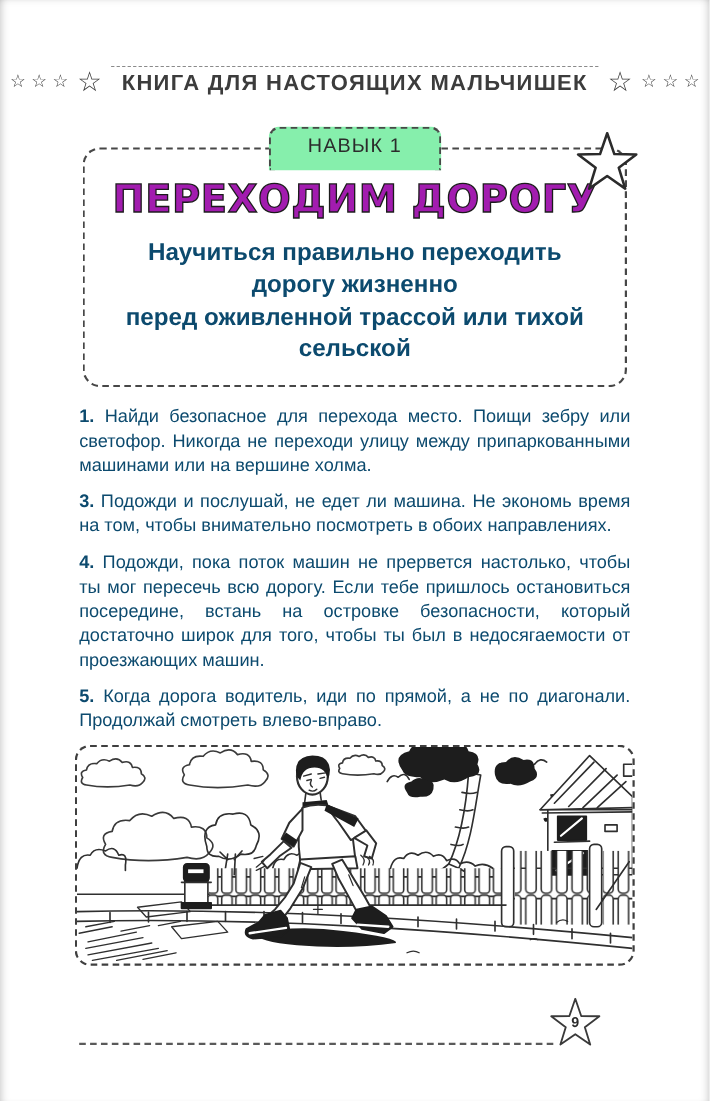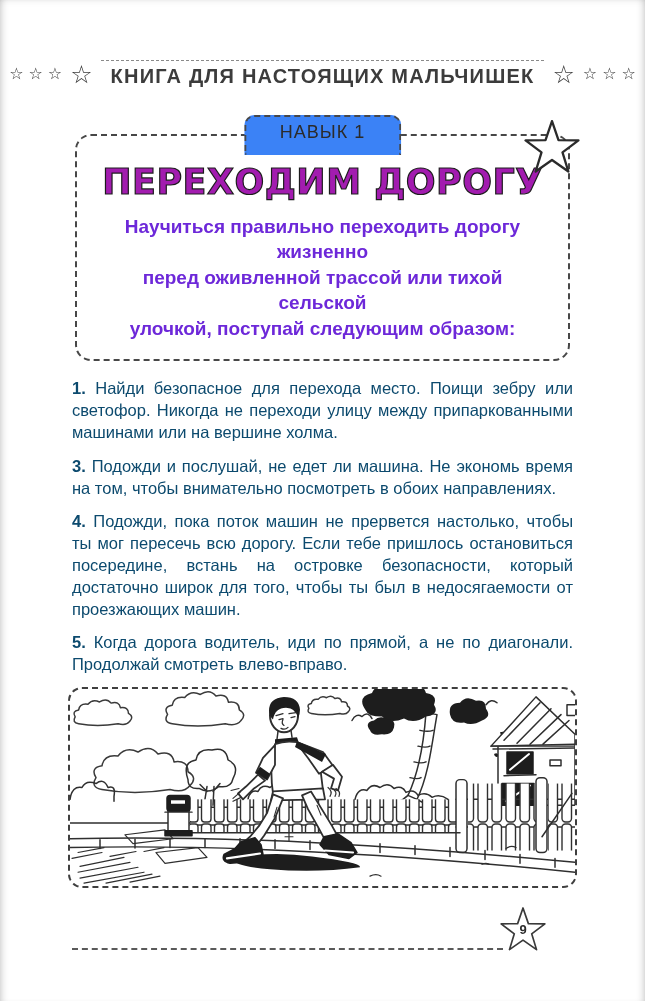--- a/index.html
+++ b/index.html
@@ -35,36 +35,36 @@
   .skill-box {
     position:relative;
     margin:46px 75px 0 75px;
     border:2px dashed #474747;
     border-radius:16px;
     text-align:center;
     padding:22px 20px 18px 20px;
   }
   .skill-tab {
     position:absolute; top:-21px; left:50%; transform:translateX(-50%);
-    background:#3b82f6;
+    background:#86efac;
     border:2px dashed #474747; border-bottom:none;
     border-radius:10px 10px 0 0;
     padding:5px 34px 12px 34px;
     font-size:18px; letter-spacing:1px; color:#2b2b2b;
     white-space:nowrap;
   }
   .corner-star { position:absolute; top:-16px; right:-14px; width:60px; height:58px; }
   .skill-title {
     margin:4px 0 12px 0;
     font-family:"DejaVu Sans","Liberation Sans",sans-serif;
     font-size:35px; font-weight:800; letter-spacing:.5px;
     color:#a21caf; white-space:nowrap;
     -webkit-text-stroke:1.2px #1b1b1b;
   }
-  .skill-intro { margin:0; font-size:19px; font-weight:700; line-height:1.34; color:#6d28d9; }
+  .skill-intro { margin:0; font-size:22px; font-weight:700; line-height:1.34; color:#0c4a6e; }
   .intro-line { display:block; }
 
   
   .steps { margin:16px 72px 0 72px; font-size:16.5px; line-height:1.34; color:#0c4a6e; }
   .step  { margin:0 0 11px 0; text-align:justify; }
   .step b { font-weight:700; }
 
   
   .illustration-frame {
     margin:5px 68px 0 68px;
@@ -108,21 +108,20 @@
 
   <section class="skill-box">
     <div class="skill-tab">НАВЫК 1</div>
     <svg class="corner-star" viewBox="0 0 100 100" aria-hidden="true">
       <path d="M50,2 L61.2,34.6 L95.6,35.2 L68.1,55.9 L78.2,88.8 L50,69 L21.8,88.8 L31.9,55.9 L4.4,35.2 L38.8,34.6 Z" fill="#ffffff" stroke="#2b2b2b" stroke-width="4" stroke-linejoin="round"></path>
     </svg>
     <h1 class="skill-title">ПЕРЕХОДИМ ДОРОГУ</h1>
     <p class="skill-intro">
       <span class="intro-line">Научиться правильно переходить дорогу жизненно</span>
       <span class="intro-line">перед оживленной трассой или тихой сельской</span>
-      <span class="intro-line">улочкой, поступай следующим образом:</span>
     </p>
   </section>
 
   <section class="steps">
     <p class="step"><b class="step-num">1.</b> <span>Найди безопасное для перехода место. Поищи зебру или светофор. Никогда не переходи улицу между припаркованными машинами или на вершине холма.</span></p>
     <p class="step"><b class="step-num">3.</b> <span>Подожди и послушай, не едет ли машина. Не экономь время на том, чтобы внимательно посмотреть в обоих направлениях.</span></p>
     <p class="step"><b class="step-num">4.</b> <span>Подожди, пока поток машин не прервется настолько, чтобы ты мог пересечь всю дорогу. Если тебе пришлось остановиться посередине, встань на островке безопасности, который достаточно широк для того, чтобы ты был в недосягаемости от проезжающих машин.</span></p>
     <p class="step"><b class="step-num">5.</b> <span>Когда дорога водитель, иди по прямой, а не по диагонали. Продолжай смотреть влево-вправо.</span></p>
   </section>
 

